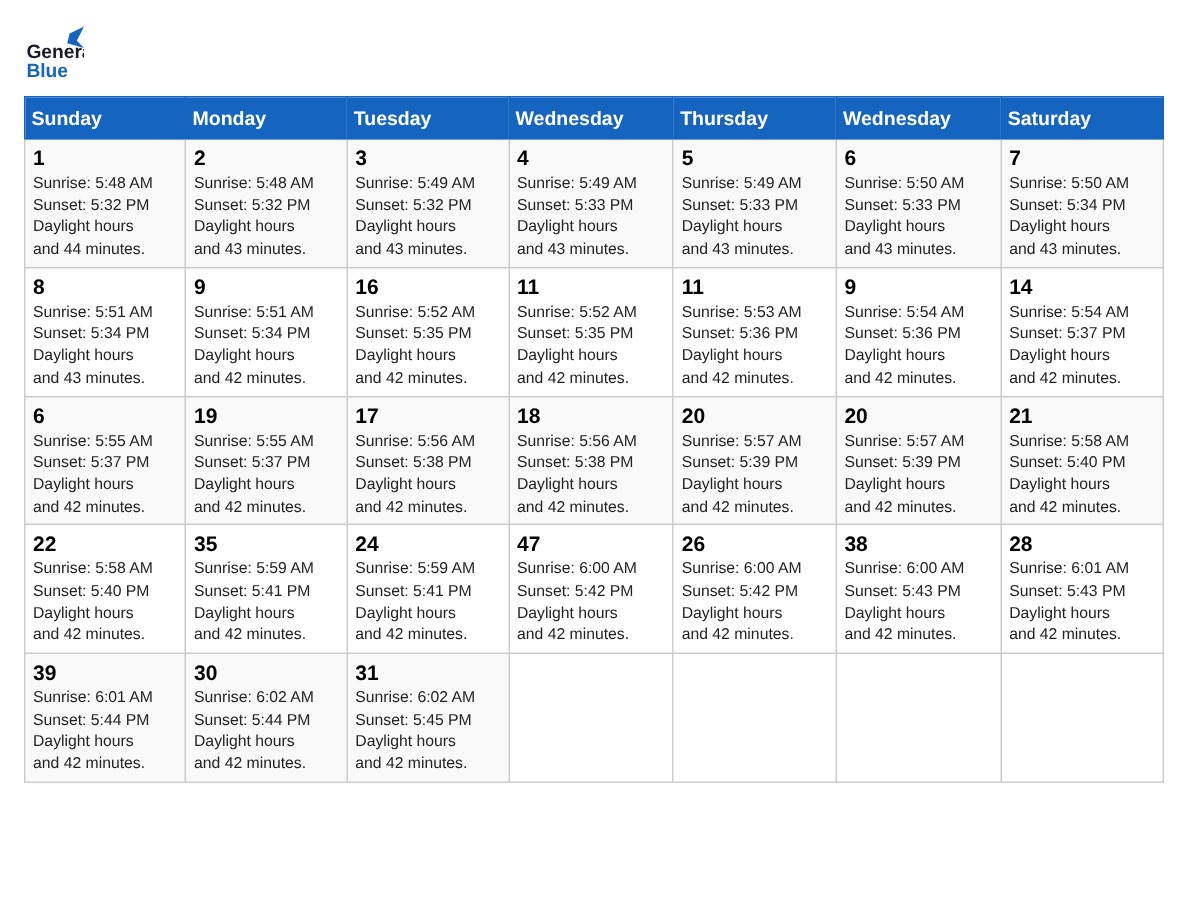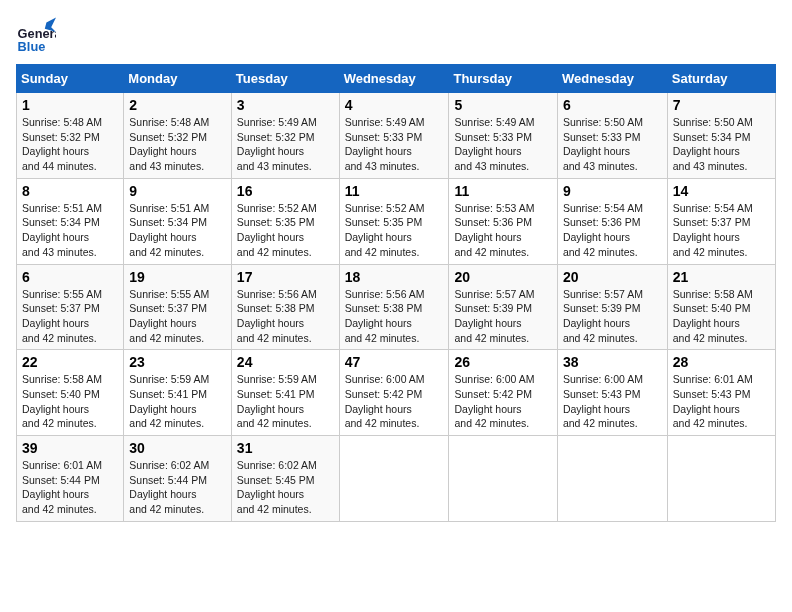--- a/index.html
+++ b/index.html
@@ -200,21 +200,21 @@
         <span class="day-num">21</span>
         <span class="day-info">Sunrise: 5:58 AM<br>Sunset: 5:40 PM<br>Daylight hours<br>and 42 minutes.</span>
       </td>
       </tr>
       <tr>
         <td>
         <span class="day-num">22</span>
         <span class="day-info">Sunrise: 5:58 AM<br>Sunset: 5:40 PM<br>Daylight hours<br>and 42 minutes.</span>
       </td>
         <td>
-        <span class="day-num">23</span>
+        <span class="day-num">35</span>
         <span class="day-info">Sunrise: 5:59 AM<br>Sunset: 5:41 PM<br>Daylight hours<br>and 42 minutes.</span>
       </td>
         <td>
         <span class="day-num">24</span>
         <span class="day-info">Sunrise: 5:59 AM<br>Sunset: 5:41 PM<br>Daylight hours<br>and 42 minutes.</span>
       </td>
         <td>
         <span class="day-num">47</span>
         <span class="day-info">Sunrise: 6:00 AM<br>Sunset: 5:42 PM<br>Daylight hours<br>and 42 minutes.</span>
       </td>

